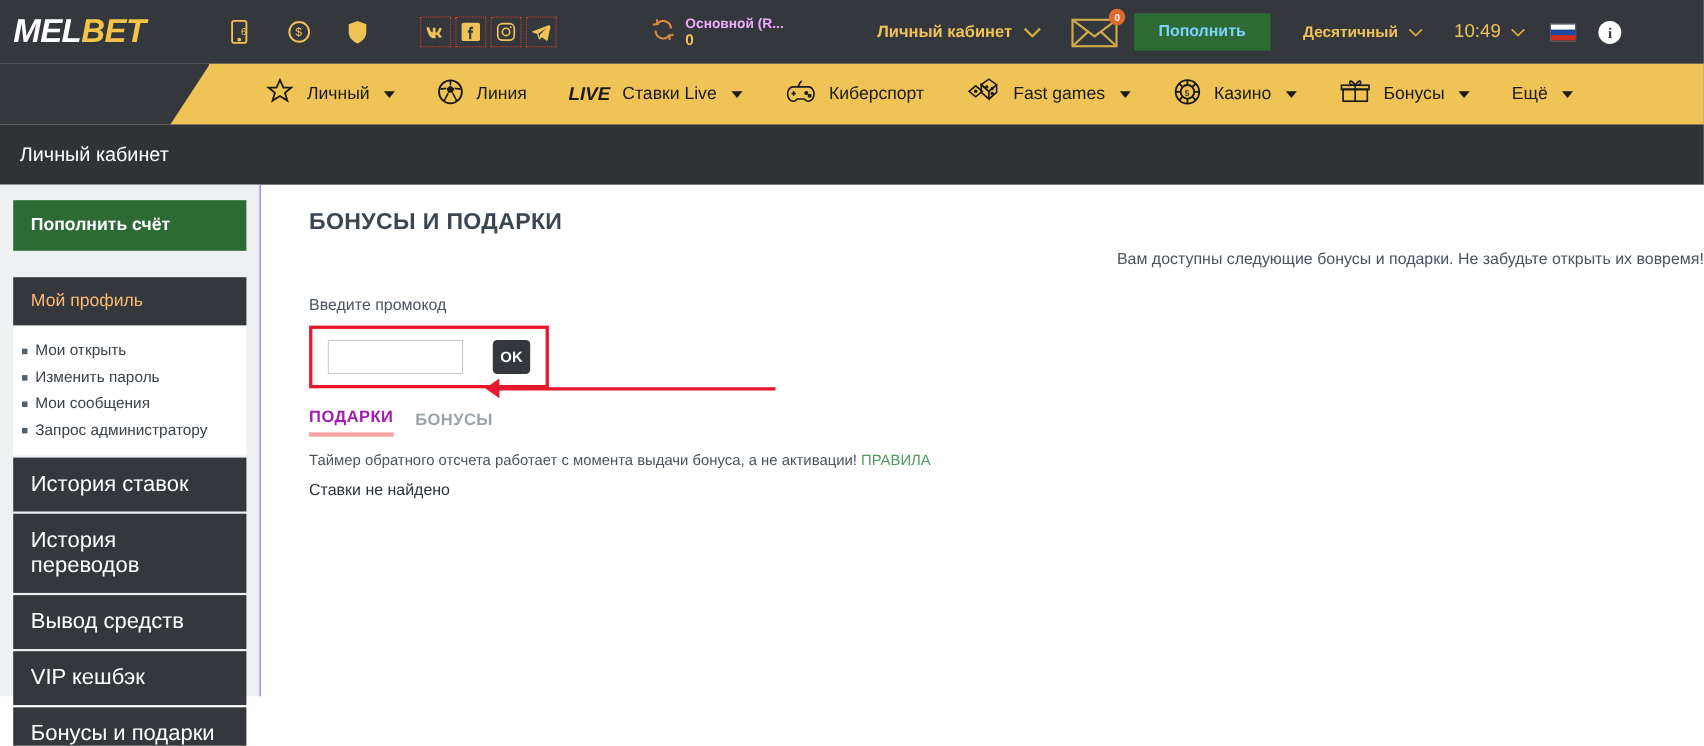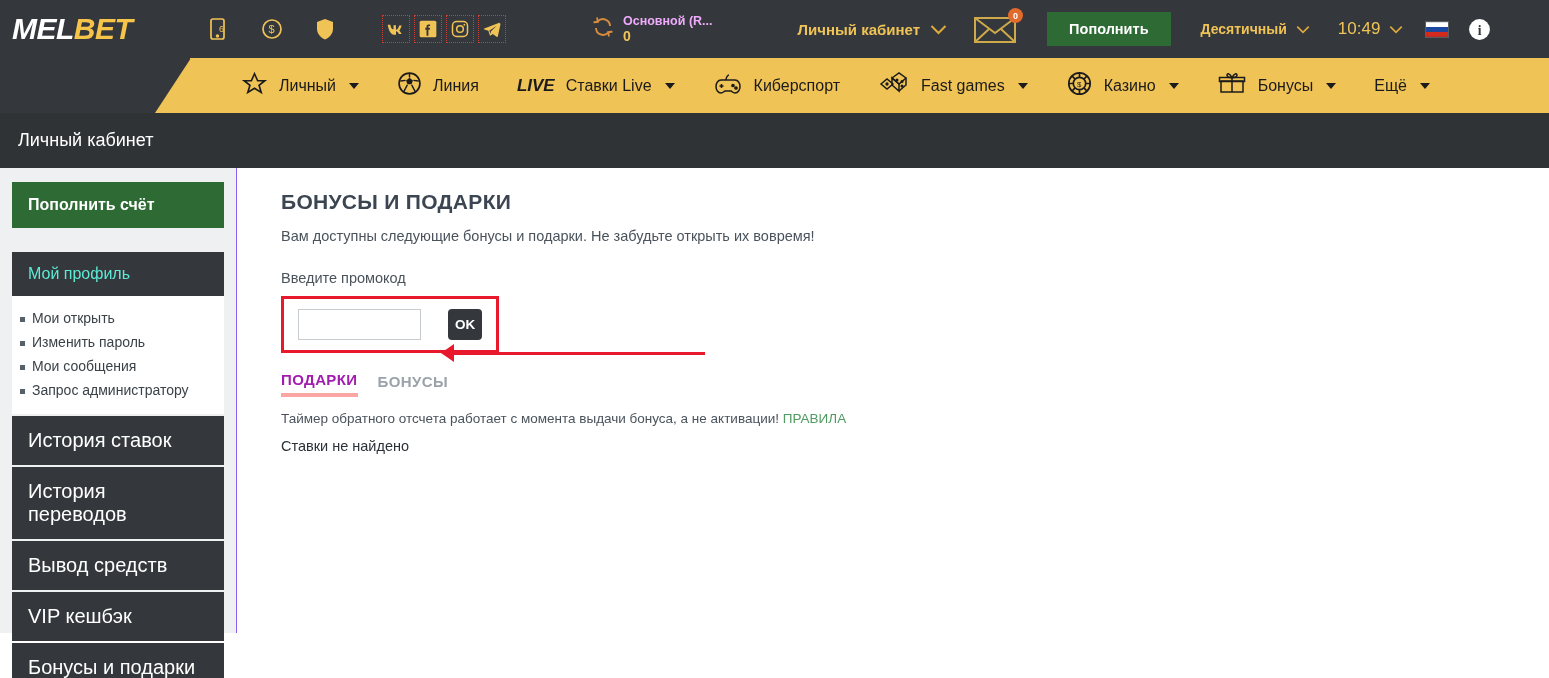--- a/index.html
+++ b/index.html
@@ -84,23 +84,23 @@
   .mail-wrap { position: relative; margin-left: 26px; display:flex; align-items:center; }
   .mail-badge {
     position: absolute; top: -5px; right: -6px;
     background: #e26a2c; color: #fff;
     font-size: 9px; font-weight: bold;
     width: 15px; height: 15px; border-radius: 50%;
     display:flex; align-items:center; justify-content:center;
   }
 
   .deposit-btn {
-    margin-left: 30px;
+    margin-left: 14px;
     background: #2e6b34;
-    color: #ffffff;
+    color: #7dd3fc;
     font-size: 14.5px;
     font-weight: bold;
     padding: 9px 22px;
     border: none;
     cursor: pointer;
   }
   .coef-select {
     margin-left: 30px;
     color: #f0c356;
     font-size: 14px;
@@ -184,21 +184,21 @@
   .side-deposit {
     background: #2e6b34;
     color: #ffffff;
     font-size: 16px;
     font-weight: bold;
     padding: 14px 16px;
     margin-bottom: 24px;
   }
   .side-head {
     background: #34383c;
-    color: #5eead4;
+    color: #fdba74;
     font-size: 16px;
     padding: 13px 16px;
     cursor: pointer;
   }
   .side-sub {
     background: #ffffff;
     padding: 10px 0 12px 0;
   }
   .side-sub li {
     list-style: none;
@@ -226,21 +226,21 @@
 
   
   .maincol { flex: 1; padding: 22px 0 0 44px; position: relative; }
   .page-title {
     font-size: 21px;
     font-weight: bold;
     color: #3b4652;
     letter-spacing: 0.3px;
     margin-bottom: 14px;
   }
-  .page-sub { font-size: 14.5px; color: #4a535c; margin-bottom: 26px; }
+  .page-sub { font-size: 14.5px; color: #4a535c; margin-bottom: 26px; text-align: right; }
   .promo-label { font-size: 14.5px; color: #4a535c; margin-bottom: 10px; }
 
   .promo-box {
     border: 3px solid #e8192c;
     display: inline-flex;
     align-items: center;
     gap: 27px;
     padding: 10px 14px;
     position: relative;
   }

